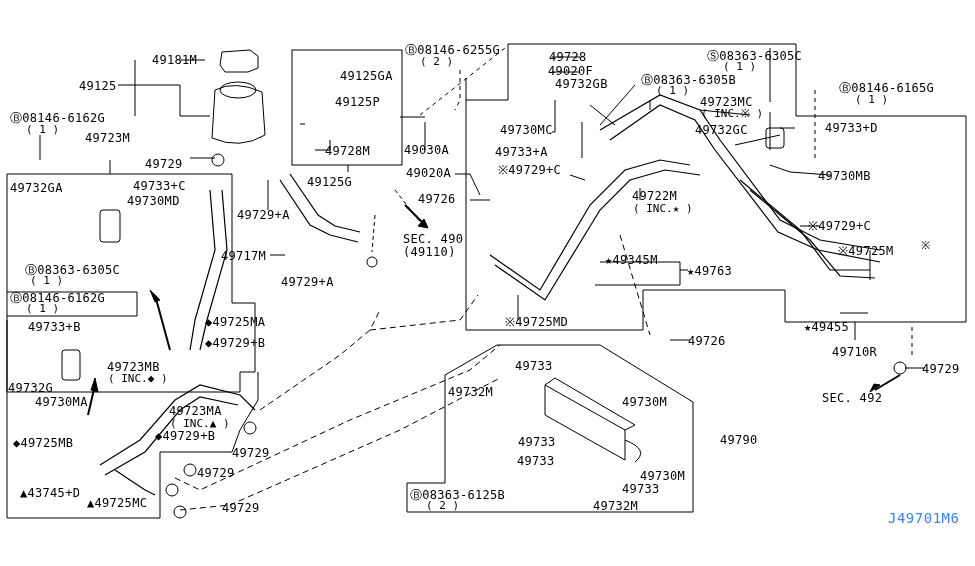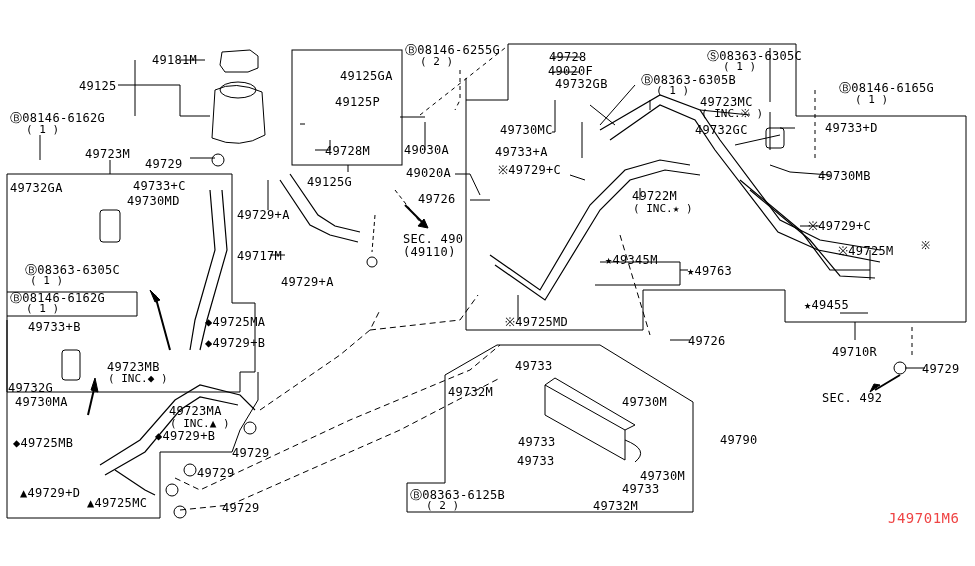--- a/index.html
+++ b/index.html
@@ -1,20 +1,20 @@
 <!DOCTYPE html>
 <html><head>
 <meta charset="utf-8">
 <style>
   html,body{margin:0;padding:0;background:#fff;}
   #stage{position:relative;width:975px;height:566px;background:#fff;overflow:hidden;}
   svg{position:absolute;left:0;top:0;}
   .lbl{position:absolute;font-family:"DejaVu Sans Mono","Liberation Mono",monospace;font-size:12px;line-height:12px;color:#000;white-space:nowrap;letter-spacing:0.3px;}
   .sub{position:absolute;font-family:"DejaVu Sans Mono","Liberation Mono",monospace;font-size:11px;line-height:11px;color:#000;white-space:nowrap;}
-  .code{position:absolute;font-family:"DejaVu Sans Mono","Liberation Mono",monospace;font-size:14px;line-height:14px;color:#ef4444;white-space:nowrap;letter-spacing:0.5px;}
+  .code{position:absolute;font-family:"DejaVu Sans Mono","Liberation Mono",monospace;font-size:14px;line-height:14px;color:#3b82f6;white-space:nowrap;letter-spacing:0.5px;}
 </style>
 </head>
 <body>
 
 <div id="stage">
 <svg width="975" height="566" viewBox="0 0 975 566" fill="none" stroke="#000" stroke-width="1">
 
   <path d="M7,174 L232,174 L232,303 L255,303 L255,372 L240,372 L240,392 L7,392 Z"></path>
   <path d="M7,292 L137,292 L137,316 L7,316"></path>
   <path d="M7,320 L7,518 L160,518 L160,452 L232,452 L240,430 L258,400 L258,372"></path>
@@ -94,55 +94,55 @@
   <circle cx="250" cy="428" r="6"></circle>
       <circle cx="900" cy="368" r="6"></circle>
   <circle cx="218" cy="160" r="6"></circle>
       <circle cx="372" cy="262" r="5"></circle>
 </svg>
 
 <span class="lbl" style="left:152px;top:54px">49181M</span>
 <span class="lbl" style="left:79px;top:80px">49125</span>
 <span class="lbl" style="left:10px;top:112px">Ⓑ08146-6162G</span>
 <span class="sub" style="left:26px;top:124px">( 1 )</span>
-<span class="lbl" style="left:85px;top:148px">49723M</span>
+<span class="lbl" style="left:85px;top:132px">49723M</span>
 <span class="lbl" style="left:145px;top:158px">49729</span>
 <span class="lbl" style="left:10px;top:182px">49732GA</span>
 <span class="lbl" style="left:133px;top:180px">49733+C</span>
 <span class="lbl" style="left:127px;top:195px">49730MD</span>
 <span class="lbl" style="left:25px;top:264px">Ⓑ08363-6305C</span>
 <span class="sub" style="left:30px;top:275px">( 1 )</span>
 <span class="lbl" style="left:10px;top:292px">Ⓑ08146-6162G</span>
 <span class="sub" style="left:26px;top:303px">( 1 )</span>
 <span class="lbl" style="left:28px;top:321px">49733+B</span>
 <span class="lbl" style="left:8px;top:382px">49732G</span>
-<span class="lbl" style="left:15px;top:396px">49730MA</span>
+<span class="lbl" style="left:35px;top:396px">49730MA</span>
 <span class="lbl" style="left:107px;top:361px">49723MB</span>
 <span class="sub" style="left:108px;top:373px">( INC.◆ )</span>
 <span class="lbl" style="left:205px;top:316px">◆49725MA</span>
 <span class="lbl" style="left:205px;top:337px">◆49729+B</span>
 <span class="lbl" style="left:169px;top:405px">49723MA</span>
 <span class="sub" style="left:170px;top:418px">( INC.▲ )</span>
 <span class="lbl" style="left:155px;top:430px">◆49729+B</span>
 <span class="lbl" style="left:13px;top:437px">◆49725MB</span>
-<span class="lbl" style="left:20px;top:487px">▲49729+D</span>
+<span class="lbl" style="left:20px;top:487px">▲43745+D</span>
 <span class="lbl" style="left:87px;top:497px">▲49725MC</span>
 <span class="lbl" style="left:232px;top:447px">49729</span>
 <span class="lbl" style="left:197px;top:467px">49729</span>
 <span class="lbl" style="left:222px;top:502px">49729</span>
 
 <span class="lbl" style="left:340px;top:70px">49125GA</span>
 <span class="lbl" style="left:335px;top:96px">49125P</span>
 <span class="lbl" style="left:325px;top:145px">49728M</span>
 <span class="lbl" style="left:307px;top:176px">49125G</span>
 <span class="lbl" style="left:404px;top:144px">49030A</span>
 <span class="lbl" style="left:405px;top:44px">Ⓑ08146-6255G</span>
 <span class="sub" style="left:420px;top:56px">( 2 )</span>
 <span class="lbl" style="left:237px;top:209px">49729+A</span>
-<span class="lbl" style="left:237px;top:250px">49717M</span>
+<span class="lbl" style="left:221px;top:250px">49717M</span>
 <span class="lbl" style="left:281px;top:276px">49729+A</span>
 <span class="lbl" style="left:403px;top:233px">SEC. 490</span>
 <span class="lbl" style="left:403px;top:246px">(49110)</span>
 <span class="lbl" style="left:406px;top:167px">49020A</span>
 <span class="lbl" style="left:418px;top:193px">49726</span>
 
 <span class="lbl" style="left:549px;top:51px">49728</span>
 <span class="lbl" style="left:548px;top:65px">49020F</span>
 <span class="lbl" style="left:555px;top:78px">49732GB</span>
 <span class="lbl" style="left:500px;top:124px">49730MC</span>
@@ -162,21 +162,21 @@
 <span class="lbl" style="left:700px;top:96px">49723MC</span>
 <span class="sub" style="left:701px;top:108px">( INC.※ )</span>
 <span class="lbl" style="left:695px;top:124px">49732GC</span>
 <span class="lbl" style="left:839px;top:82px">Ⓑ08146-6165G</span>
 <span class="sub" style="left:855px;top:94px">( 1 )</span>
 <span class="lbl" style="left:825px;top:122px">49733+D</span>
 <span class="lbl" style="left:818px;top:170px">49730MB</span>
 <span class="lbl" style="left:808px;top:220px">※49729+C</span>
 <span class="lbl" style="left:838px;top:245px">※49725M</span>
 <span class="sub" style="left:921px;top:240px">※</span>
-<span class="lbl" style="left:804px;top:299px">★49455</span>
+<span class="lbl" style="left:804px;top:321px">★49455</span>
 <span class="lbl" style="left:832px;top:346px">49710R</span>
 <span class="lbl" style="left:922px;top:363px">49729</span>
 <span class="lbl" style="left:822px;top:392px">SEC. 492</span>
 
 <span class="lbl" style="left:515px;top:360px">49733</span>
 <span class="lbl" style="left:448px;top:386px">49732M</span>
 <span class="lbl" style="left:518px;top:436px">49733</span>
 <span class="lbl" style="left:622px;top:396px">49730M</span>
 <span class="lbl" style="left:517px;top:455px">49733</span>
 <span class="lbl" style="left:640px;top:470px">49730M</span>

